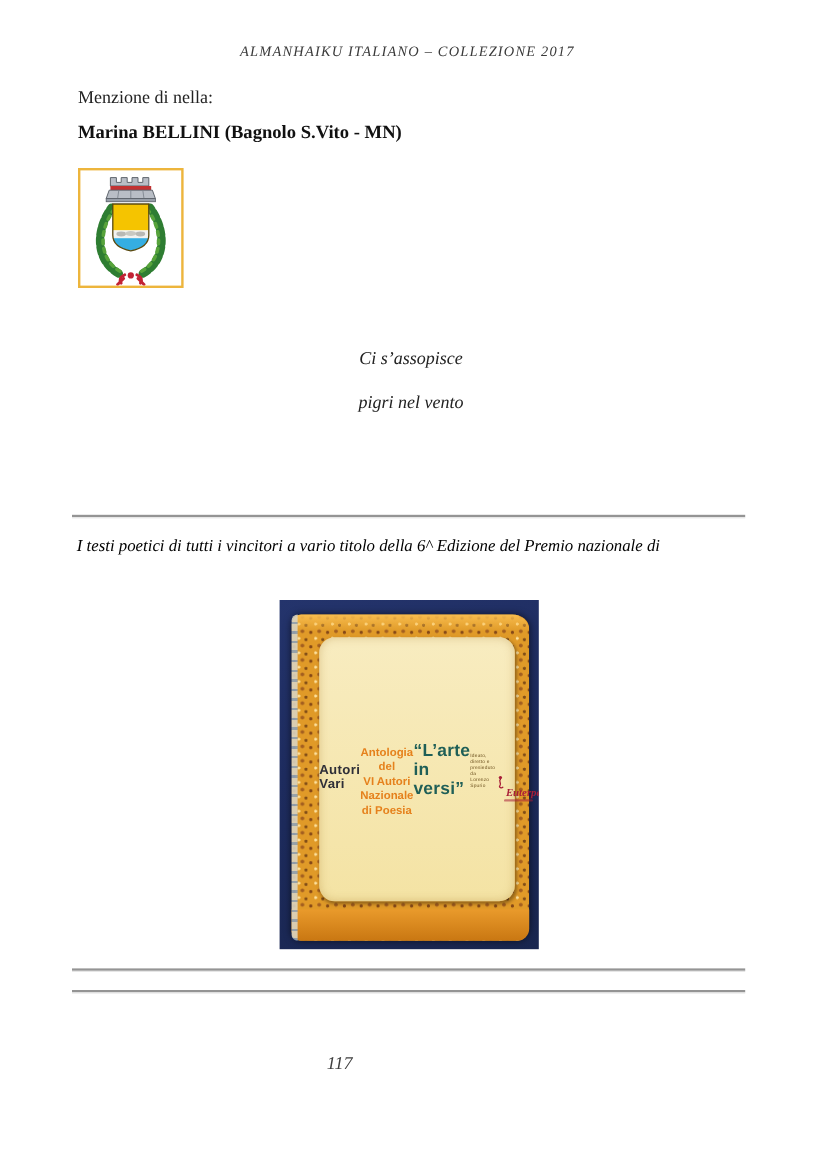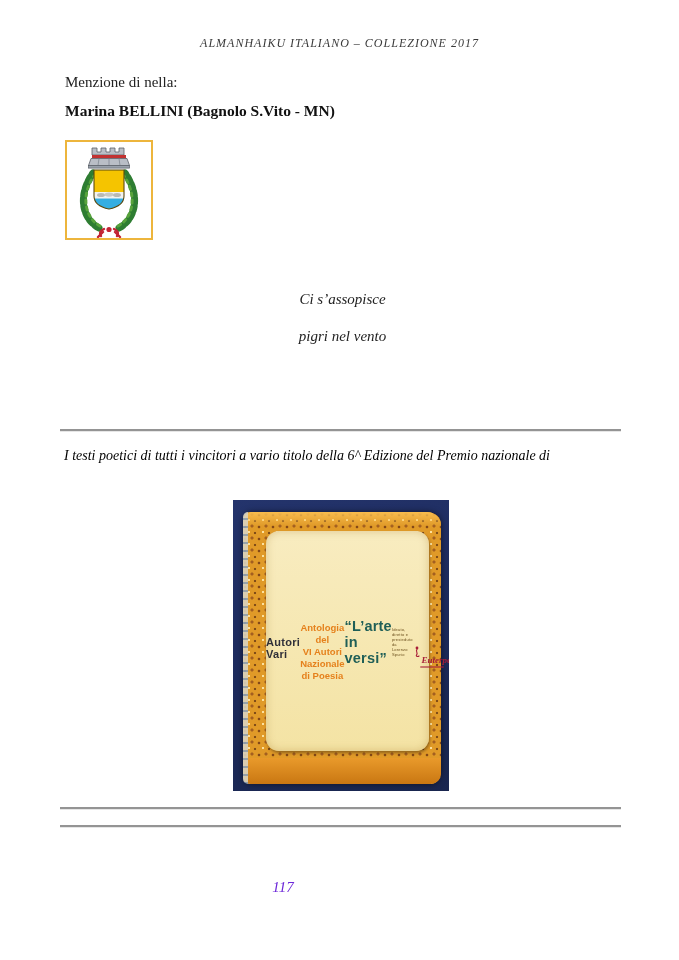--- a/index.html
+++ b/index.html
@@ -93,21 +93,21 @@
   .logo-dark{display:flex;align-items:center;gap:1.5px;}
   .logo-dark-box{width:9px;height:10px;background:#3a2f22;
       box-shadow:inset 0 2px 0 #f4e3a4, inset 3px 0 0 #3a2f22;}
   .logo-dark-lines{display:flex;flex-direction:column;gap:1px;}
   .logo-dark-lines i{display:block;width:8px;height:1px;background:#6f6352;}
   .bk-venue{margin-top:5px;font-size:5px;font-weight:bold;color:#3a3326;letter-spacing:.2px;}
   .bk-city{margin-top:1px;font-size:6.5px;font-weight:bold;color:#b53025;letter-spacing:.5px;}
   .bk-date{margin-top:1px;font-size:4.5px;font-weight:bold;color:#4a4234;}
   
   .page-num{position:absolute;top:879px;left:0;width:566px;text-align:center;
-    font-style:italic;font-size:15px;color:#6d28d9;}
+    font-style:italic;font-size:15px;color:#404040;}
 </style>
 </head>
 <body>
 
 <div class="page">
 
   <div class="doc-header">ALMANHAIKU ITALIANO – COLLEZIONE 2017</div>
 
   <div class="mention-label">Menzione di nella:</div>
   <div class="mention-author">Marina BELLINI (Bagnolo S.Vito - MN)</div>

